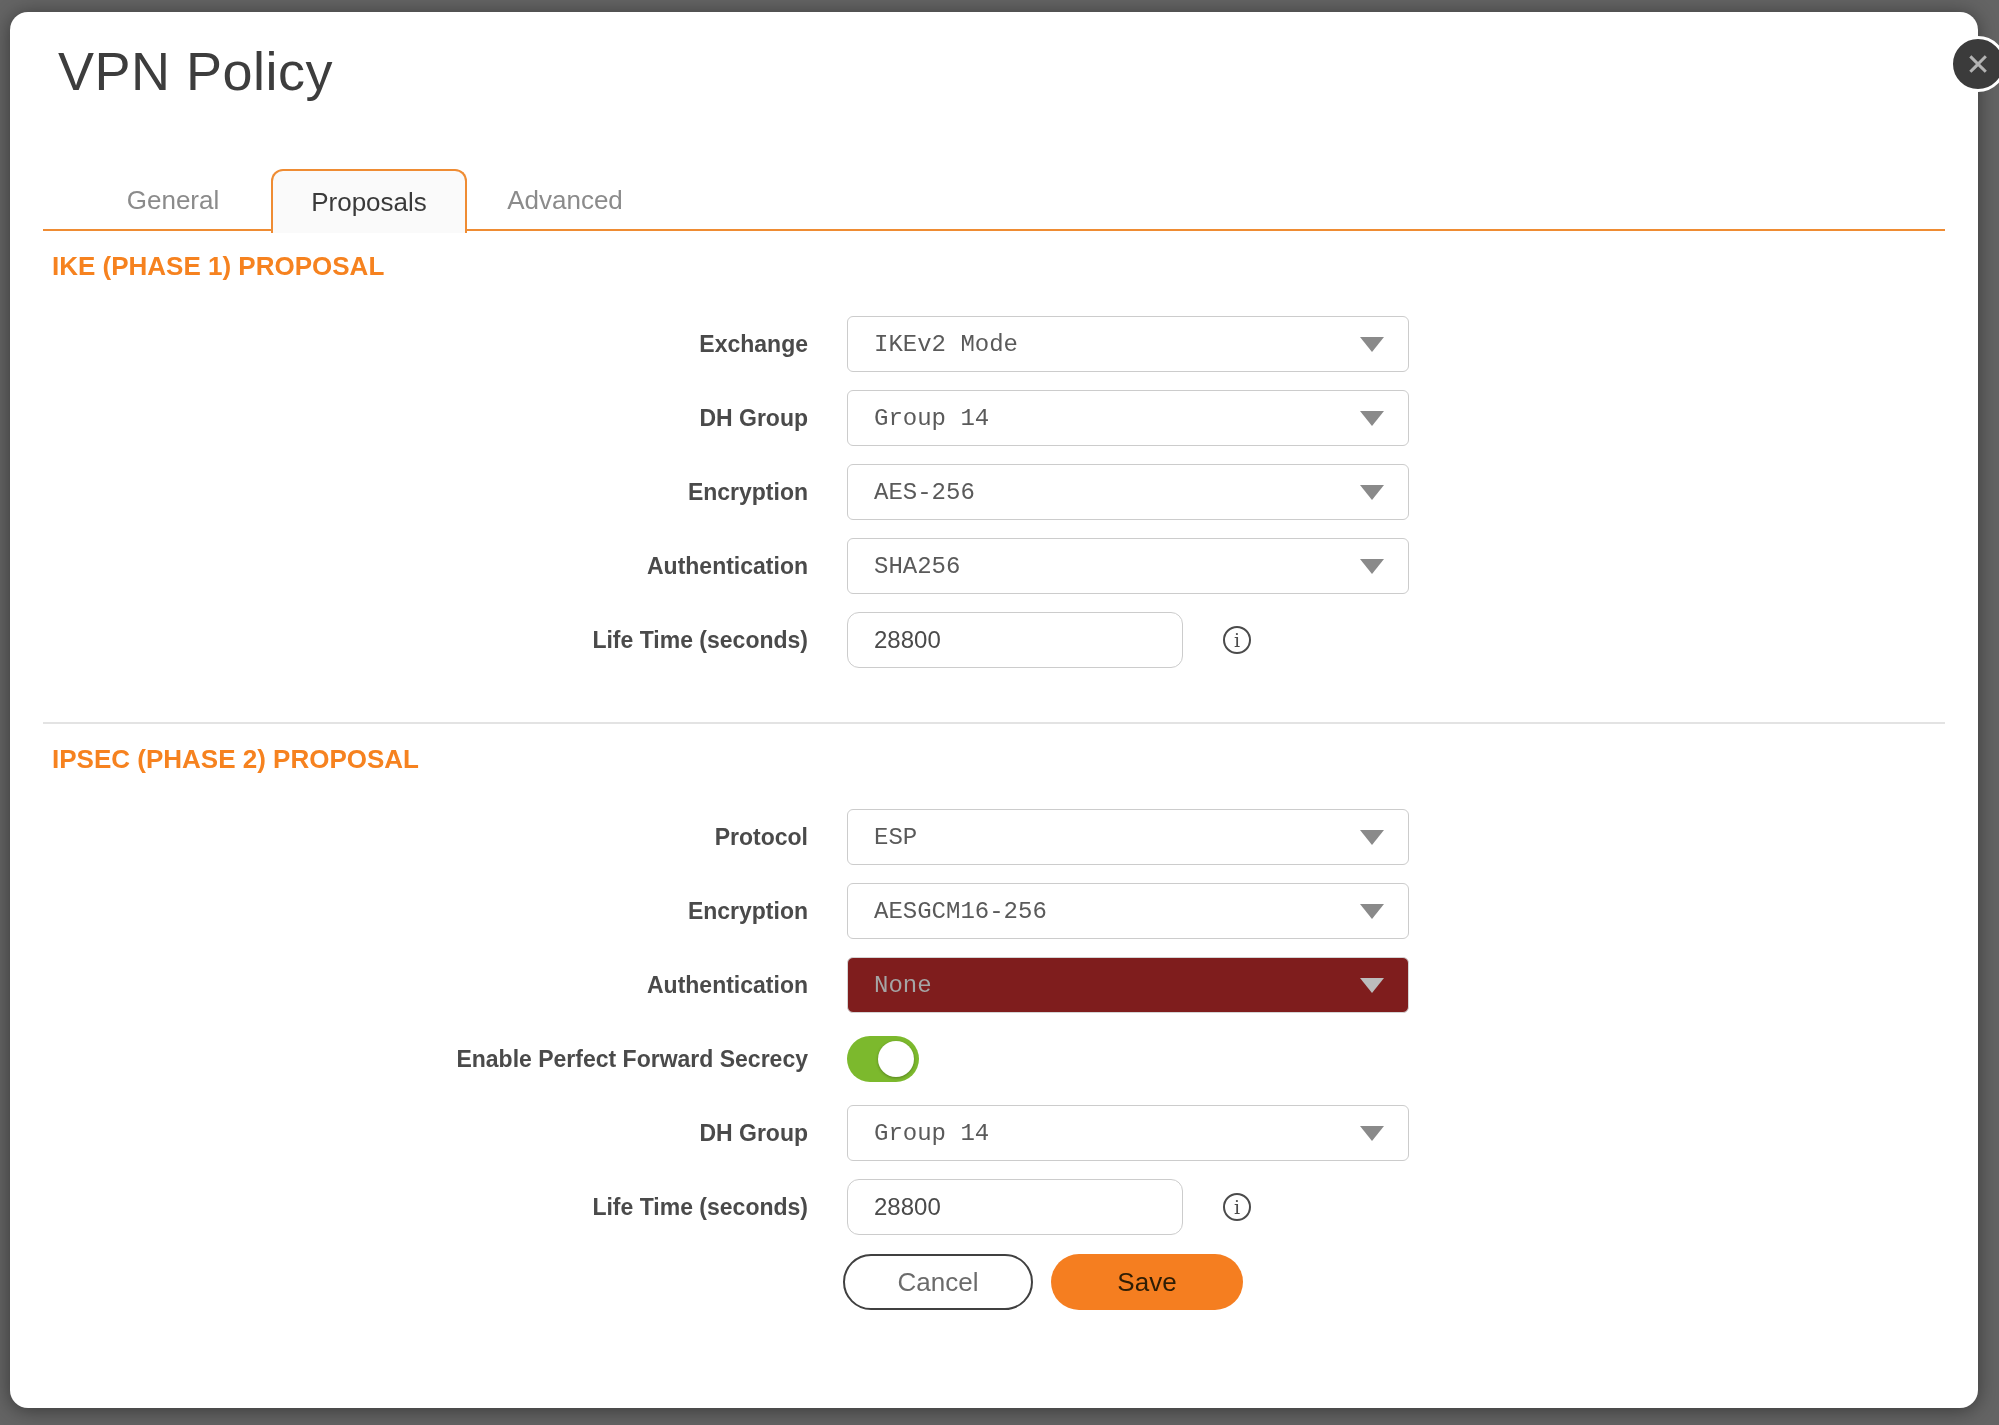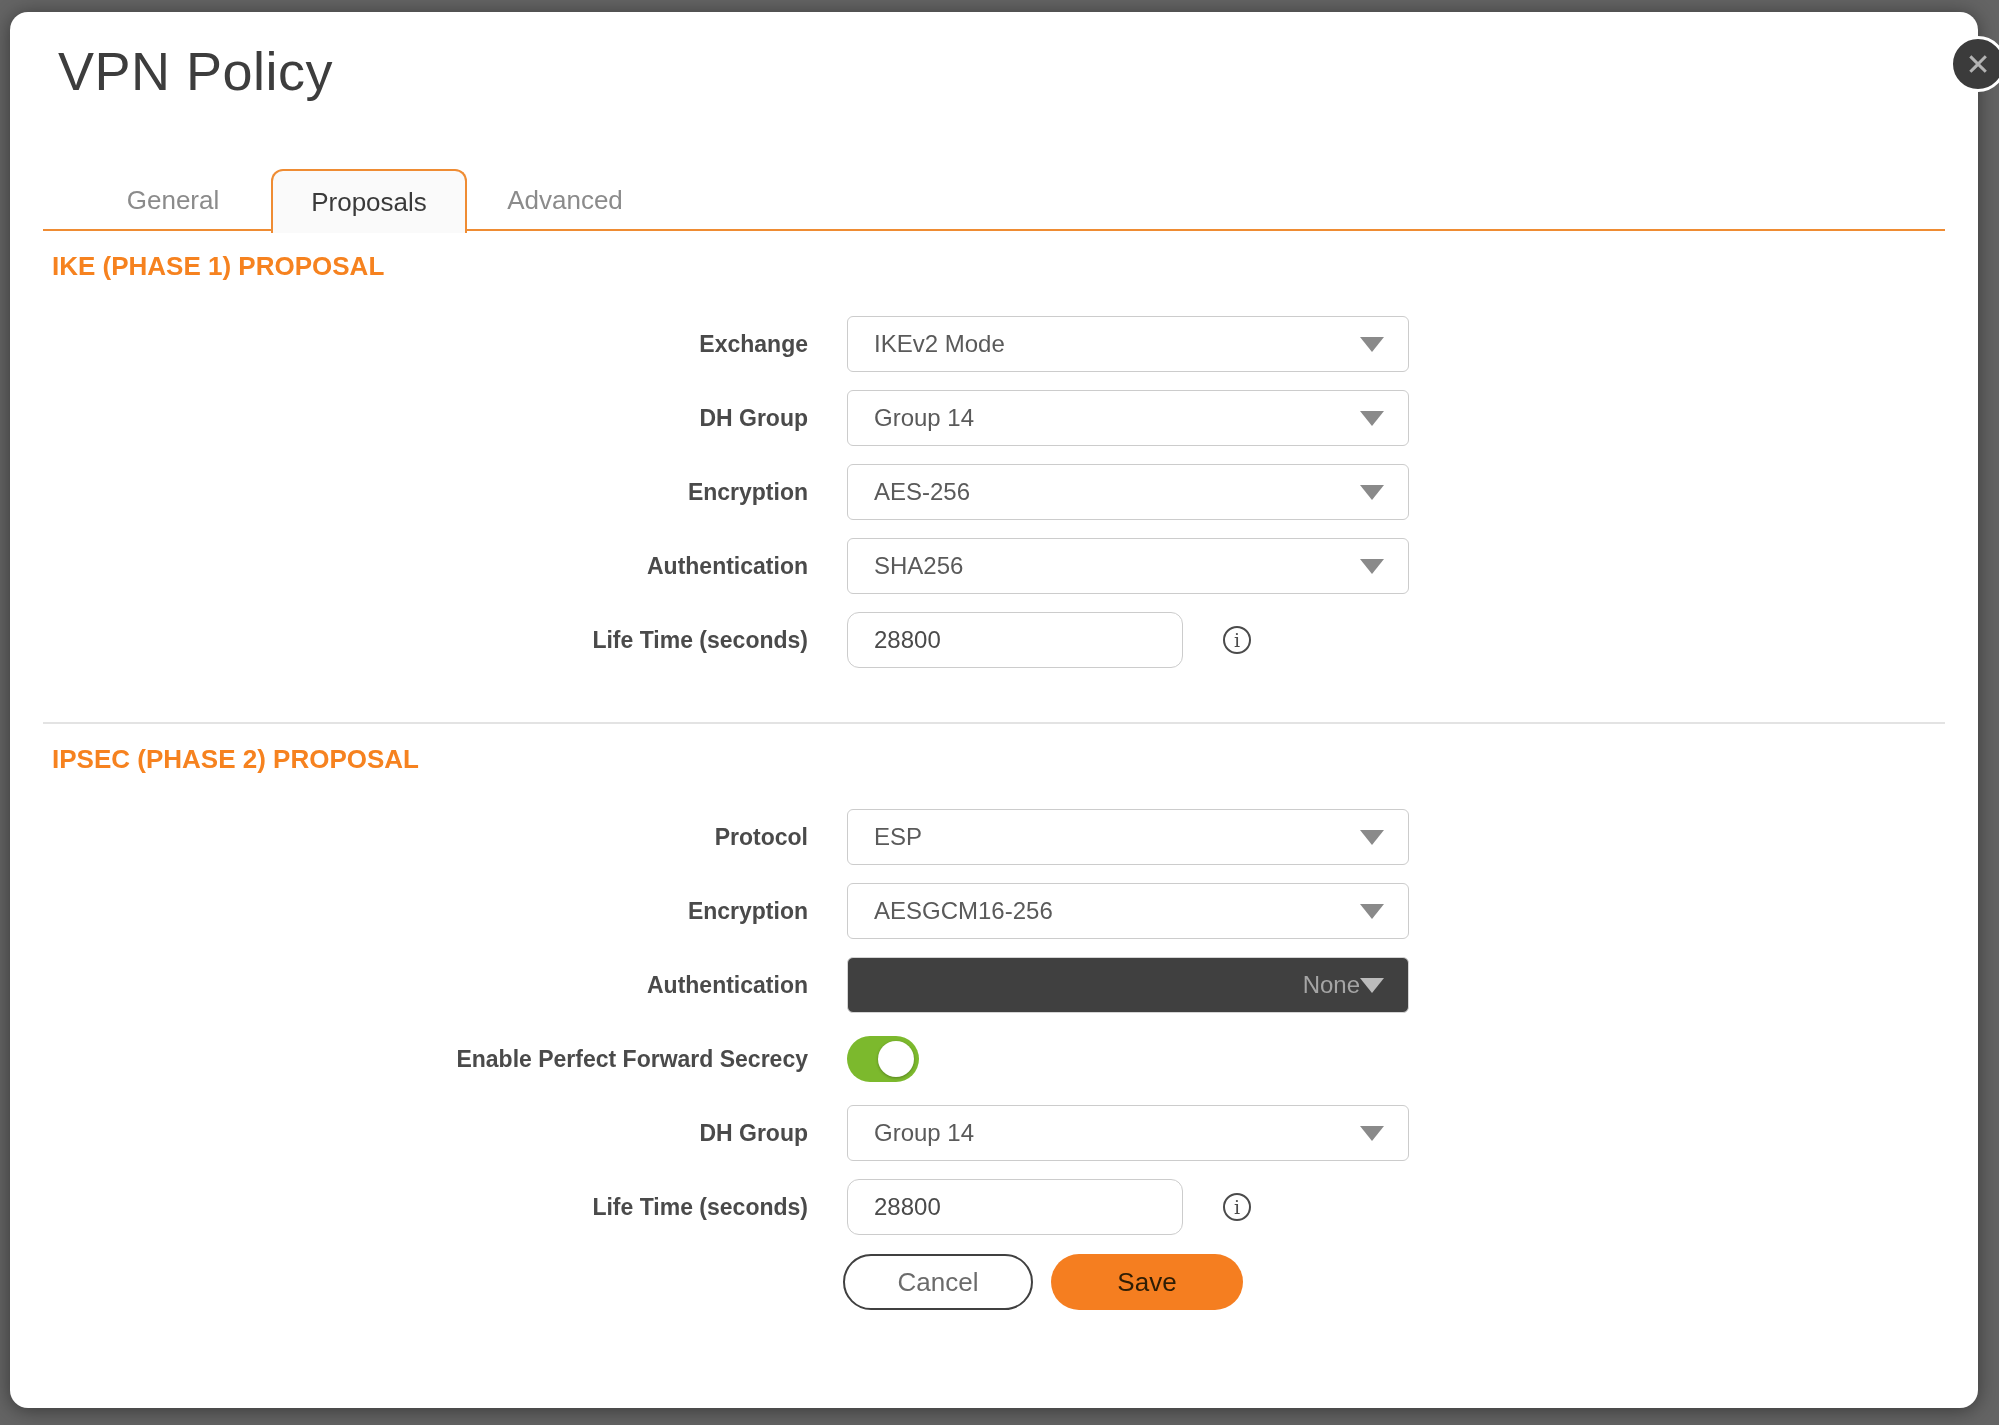--- a/index.html
+++ b/index.html
@@ -104,32 +104,32 @@
     border-radius: 6px;
     display: flex; align-items: center;
     padding: 0 24px 0 26px;
     cursor: pointer;
     position: relative;
   }
   .select-value {
     font-size: 24px;
     color: #5a5a5a;
     flex: 1;
+    font-family: Liberation Mono, monospace;
   }
   .caret {
     width: 0; height: 0;
     border-left: 12px solid transparent;
     border-right: 12px solid transparent;
     border-top: 15px solid #8a8a8a;
   }
   .select.disabled {
-    background: #404040;
+    background: #7f1d1d;
     border-color: #d4d4d4;
     cursor: default;
-    text-align: right;
   }
   .select.disabled .select-value { color: #a5a5a5; }
   .select.disabled .caret { border-top-color: #bcbcbc; }
   .text-input {
     width: 336px; height: 56px;
     border: 1.5px solid #cccccc;
     border-radius: 12px;
     font-family: "Liberation Sans", "DejaVu Sans", sans-serif;
     font-size: 24px;
     color: #4a4a4a;

